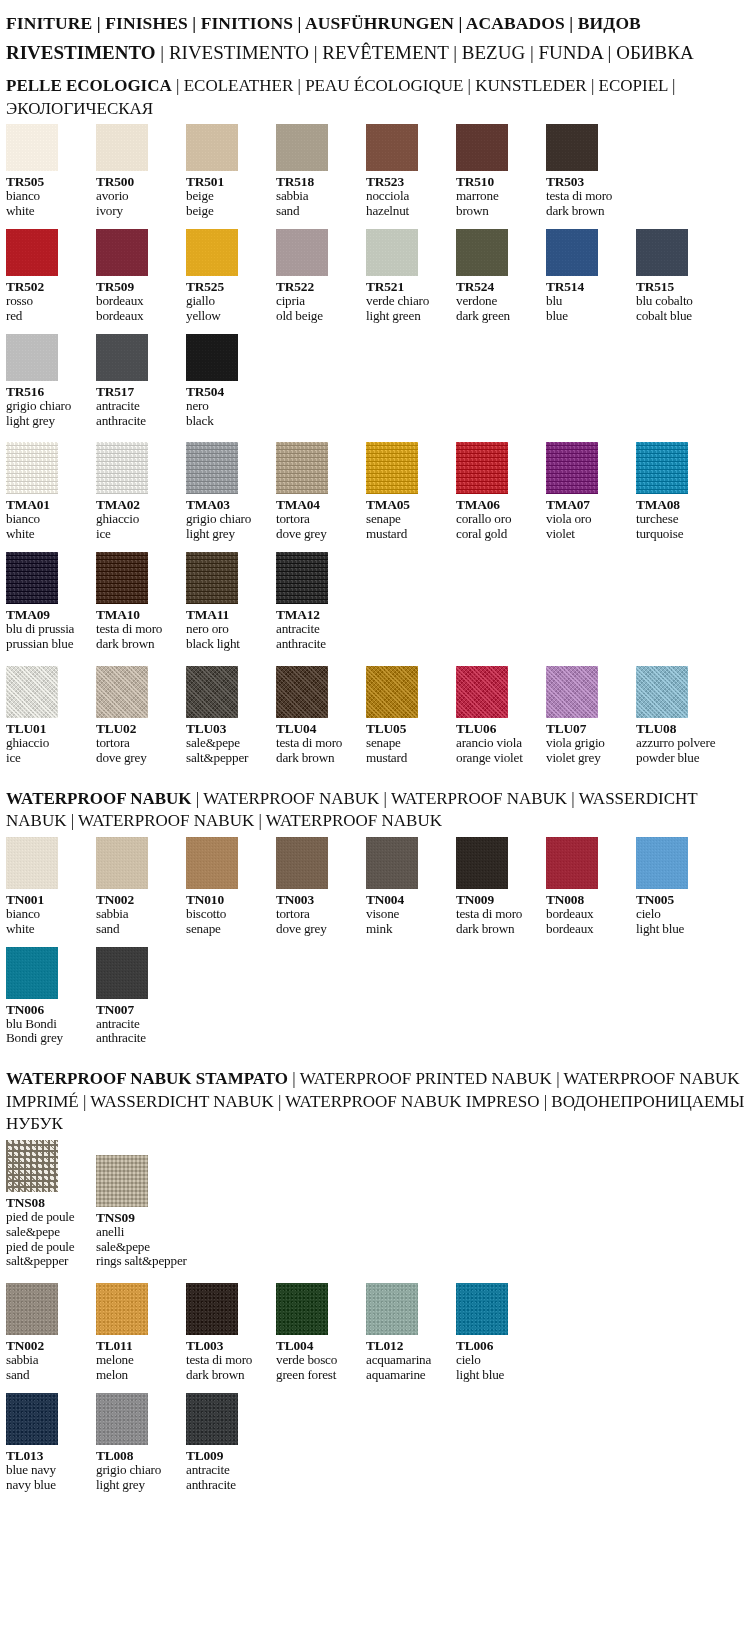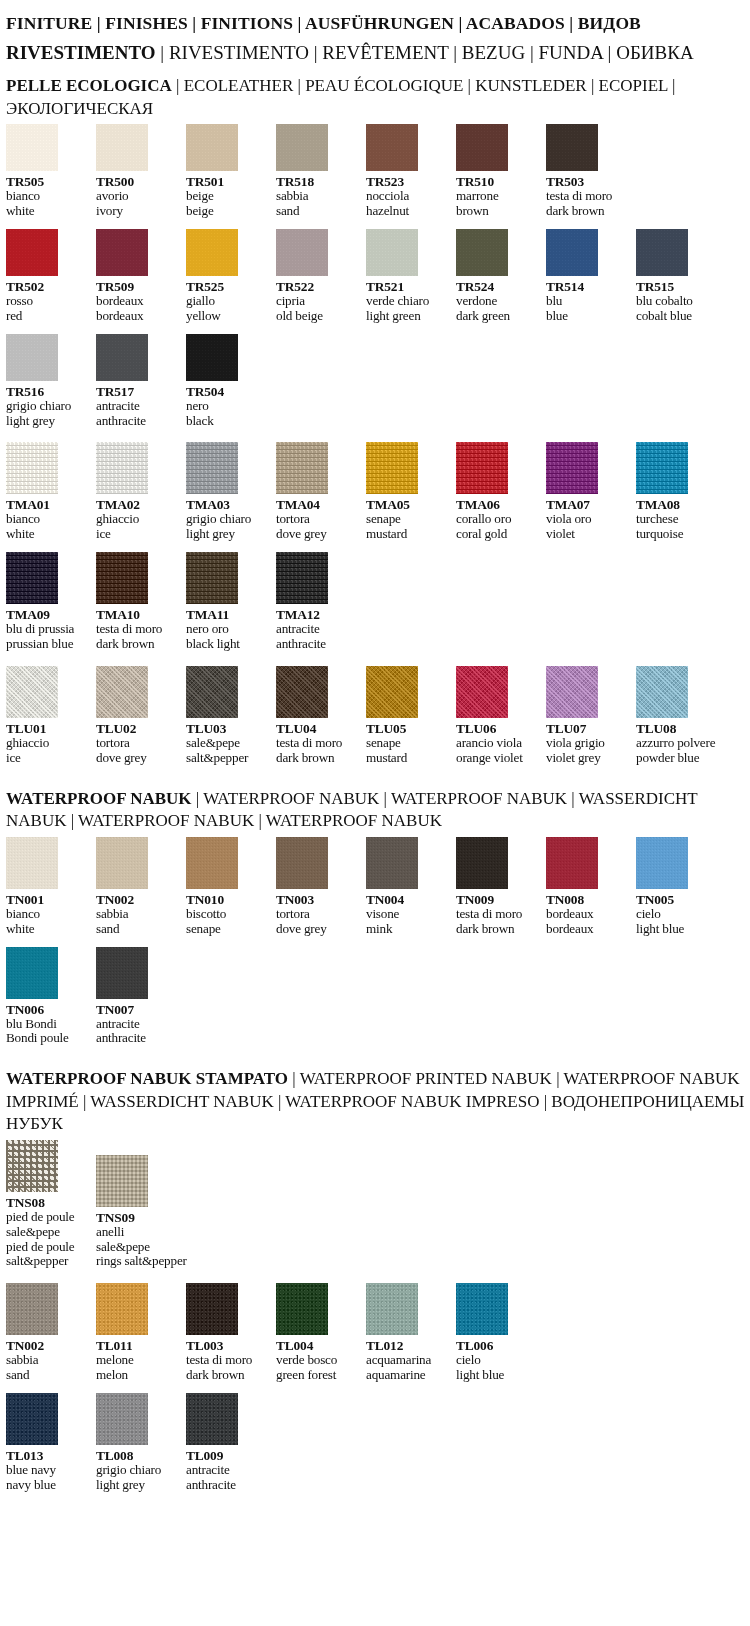--- a/index.html
+++ b/index.html
@@ -388,21 +388,21 @@
             <div class="nm">cielo</div>
             <div class="nm">light blue</div>
           </div>
         </div>
         <div class="row-gap"></div>
         <div class="row">
           <div class="cell">
             <span class="swatch sw-tall" style="background-color: rgb(13, 123, 148); background-image: radial-gradient(rgb(22, 132, 157) 0.5px, transparent 0.7px), radial-gradient(rgb(4, 114, 139) 0.5px, transparent 0.7px); background-size: 3px 3px, 3px 3px; background-position: 0px 0px, 1px 2px;"></span>
             <div class="code">TN006</div>
             <div class="nm">blu Bondi</div>
-            <div class="nm">Bondi poule</div>
+            <div class="nm">Bondi grey</div>
           </div>
           <div class="cell">
             <span class="swatch sw-tall" style="background-color: rgb(60, 60, 60); background-image: radial-gradient(rgb(69, 69, 69) 0.5px, transparent 0.7px), radial-gradient(rgb(51, 51, 51) 0.5px, transparent 0.7px); background-size: 3px 3px, 3px 3px; background-position: 0px 0px, 1px 2px;"></span>
             <div class="code">TN007</div>
             <div class="nm">antracite</div>
             <div class="nm">anthracite</div>
           </div>
         </div>
         <div class="spacer-md"></div>
       </div>

